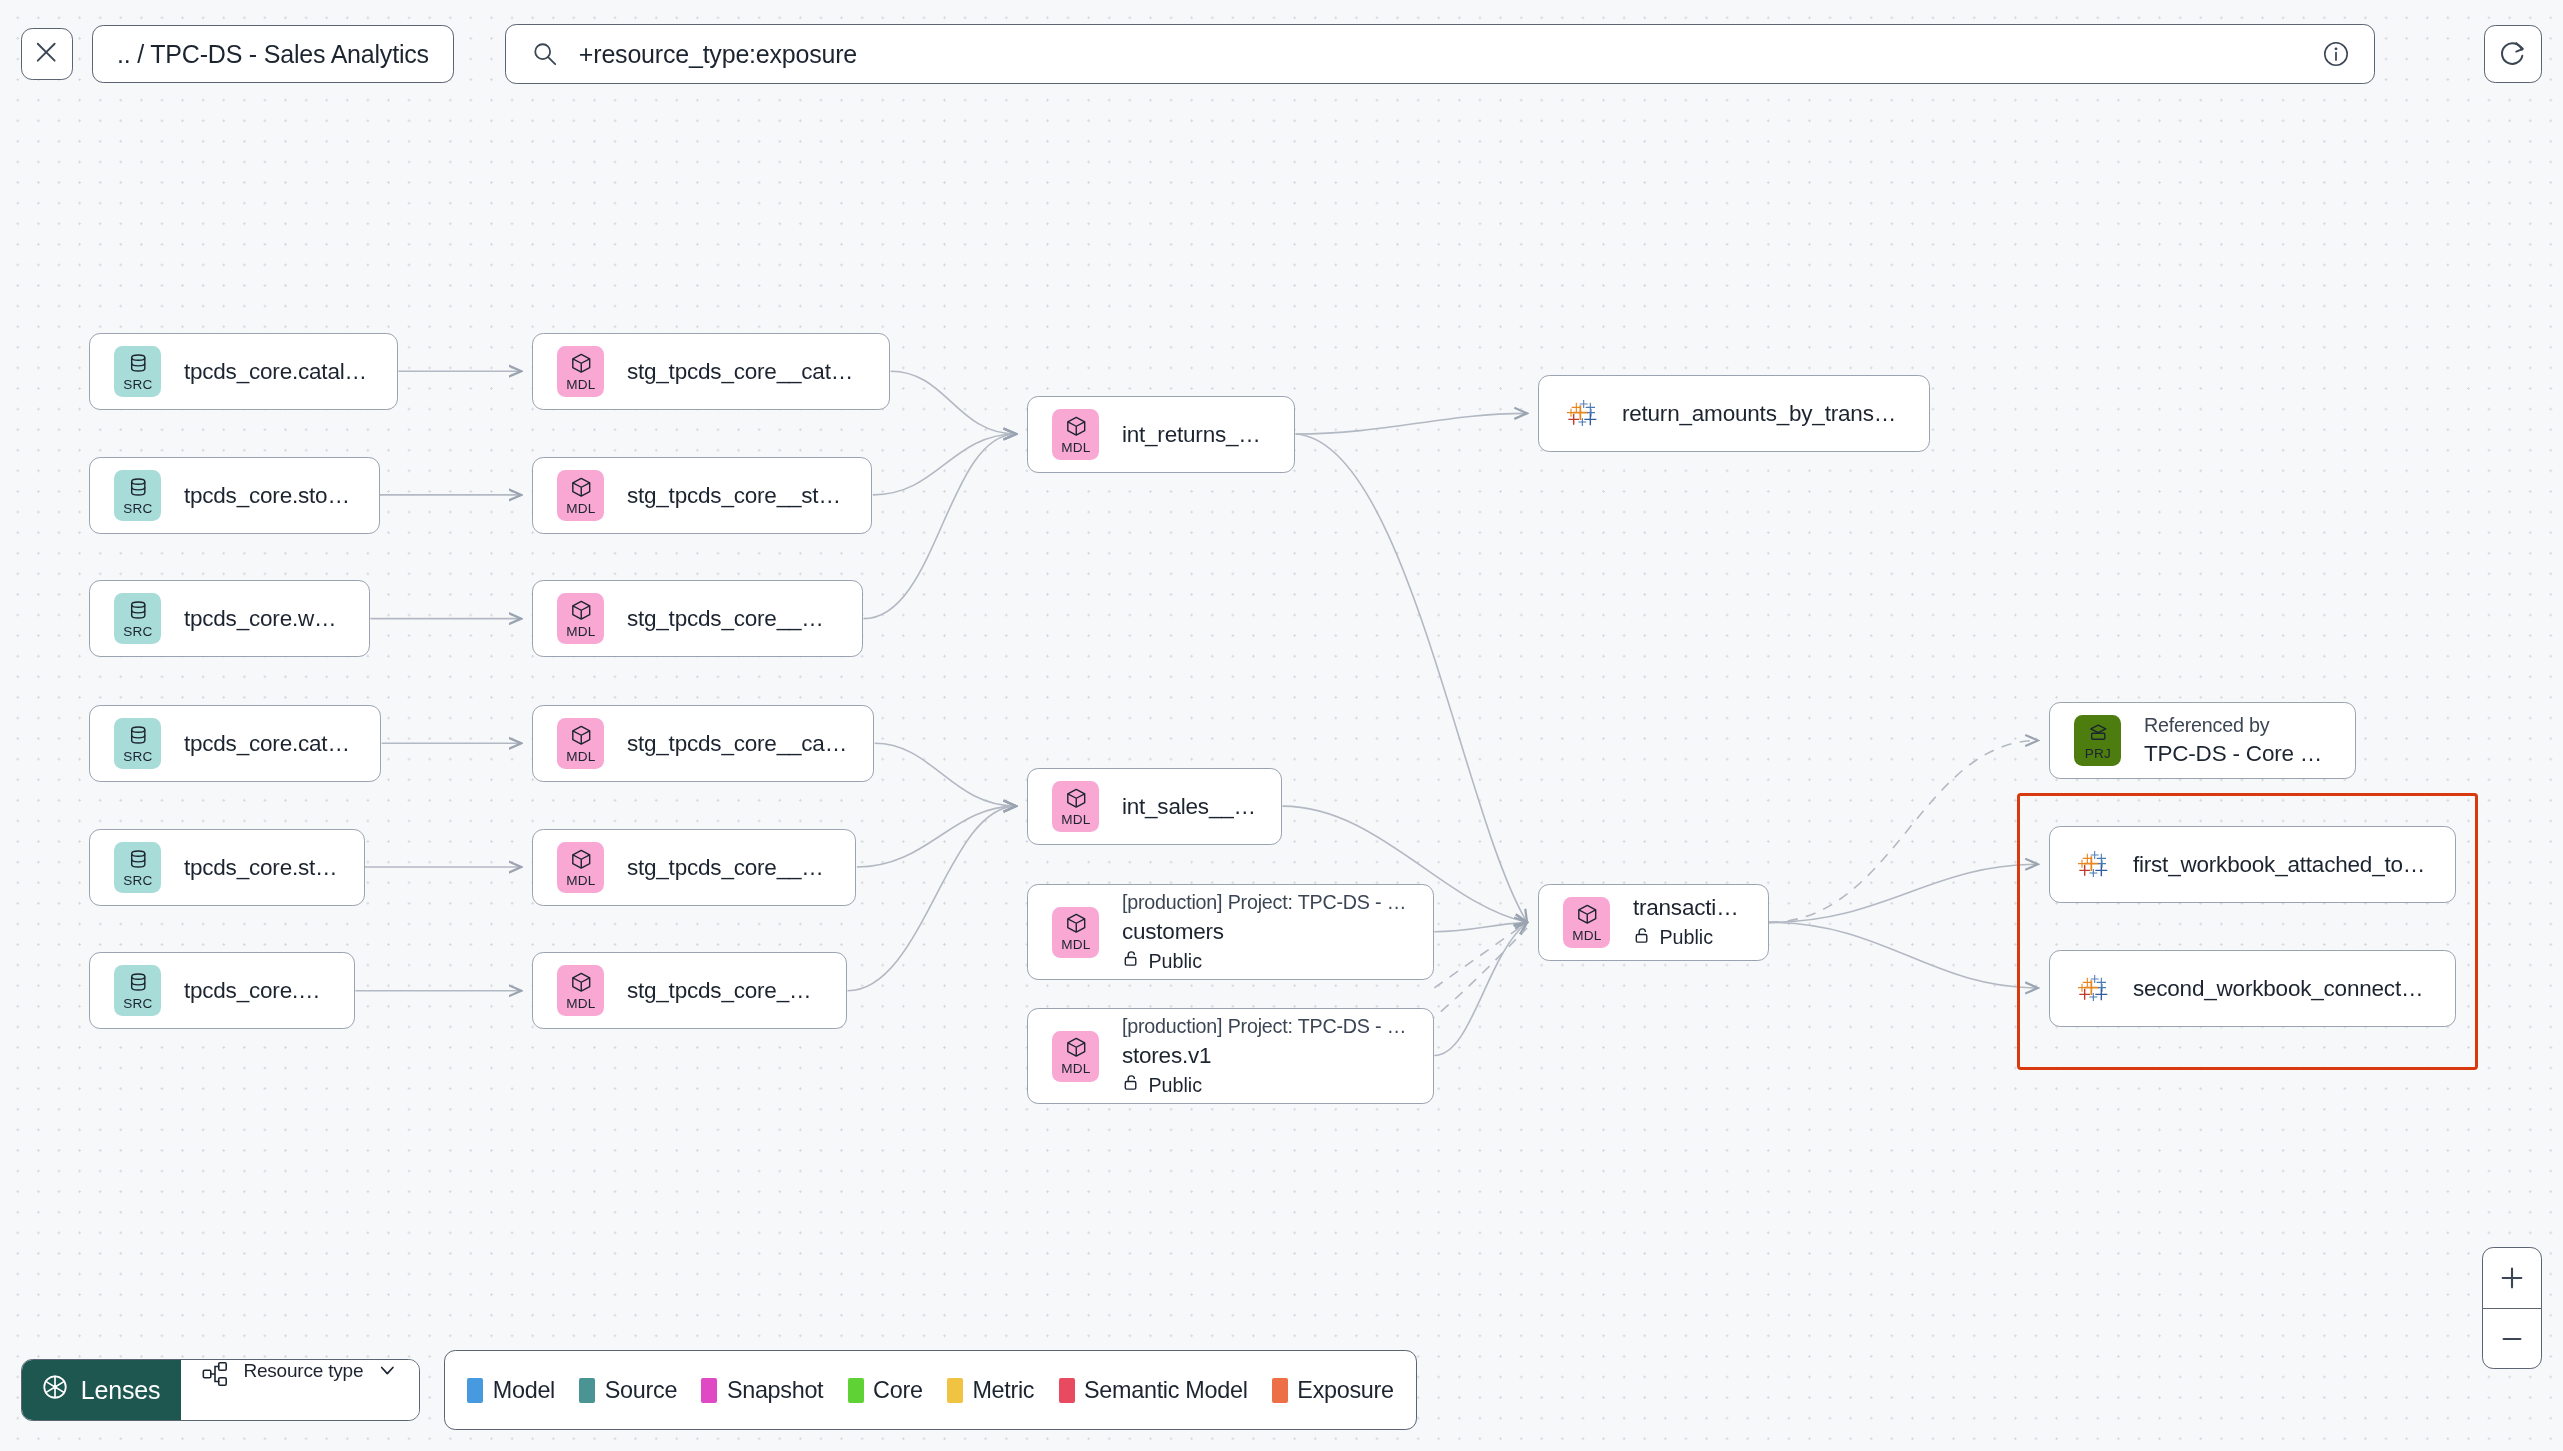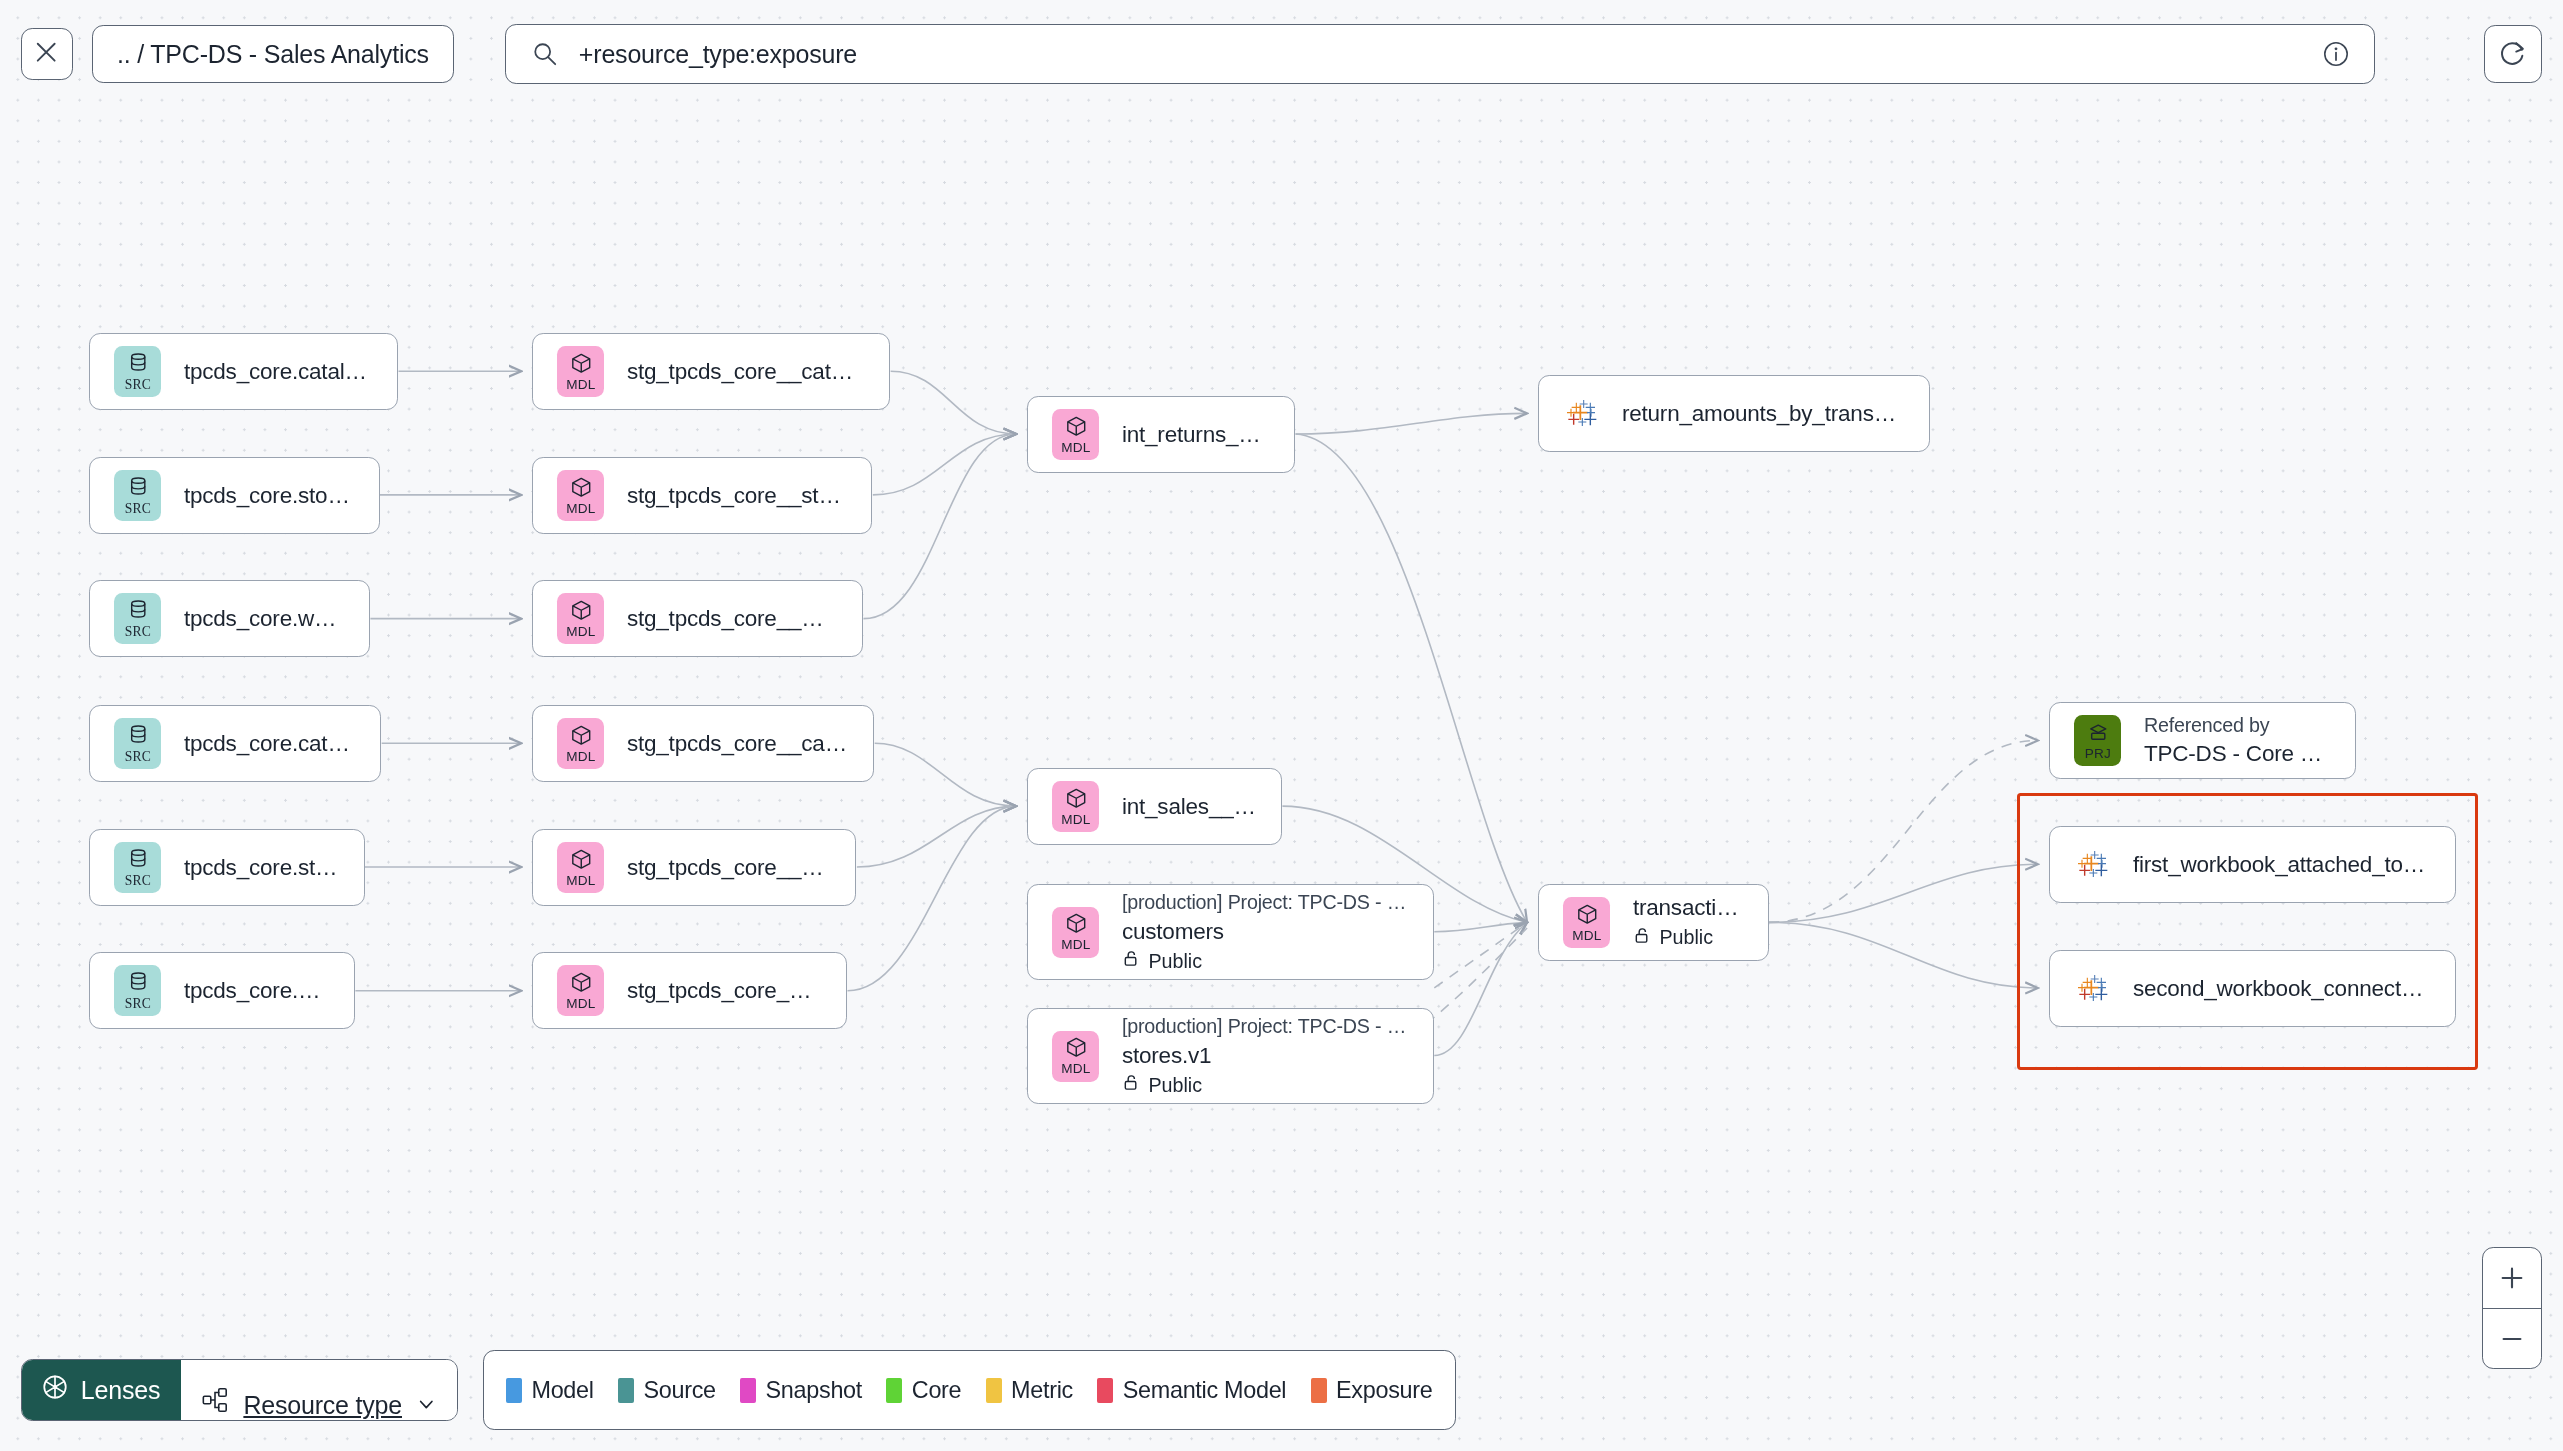--- a/index.html
+++ b/index.html
@@ -83,21 +83,21 @@
     z-index: 10;
   }
   .badge {
     flex: 0 0 auto;
     width: 47px; height: 51px;
     border-radius: 8.4px;
     display: flex; flex-direction: column;
     align-items: center; justify-content: center;
     gap: 0.9px;
   }
-  .badge-src { background: #a8dcd9; font-family: Liberation Serif, serif; }
+  .badge-src { background: #a8dcd9; }
   .badge-mdl { background: #f9a8d4; }
   .badge-prj { background: #4d7c0f; }
   .badge-txt {
     font-size: 13.6px; font-weight: 400;
     color: #1c2430; letter-spacing: 0.2px; line-height: 1;
   }
   .node-body { display: flex; flex-direction: column; gap: 4.7px; min-width: 0; }
   .node-title {
     font-size: 22.5px; color: #1c2430;
     letter-spacing: -0.2px; white-space: nowrap;
@@ -143,26 +143,25 @@
     color: #ffffff;
     display: flex; align-items: center; gap: 12.2px;
     padding: 0 20.6px 0 19px;
     font-size: 25px;
     letter-spacing: -0.2px;
     cursor: pointer;
   }
   .restype-pill {
     background: #ffffff;
     color: #1c2430;
-    display: flex; align-items: flex-end; gap: 14px;
+    display: flex; align-items: flex-start; gap: 14px;
     padding: 0 20.6px;
-    font-size: 25px;
+    font-size: 19px;
     letter-spacing: -0.2px;
     cursor: pointer;
-    text-decoration: underline;
   }
   .legend {
     height: 80px;
     background: #ffffff;
     border: 1.5px solid #5a6473;
     border-radius: 11.2px;
     display: flex; align-items: center;
     padding: 0 22.5px;
     gap: 24.4px;
   }

